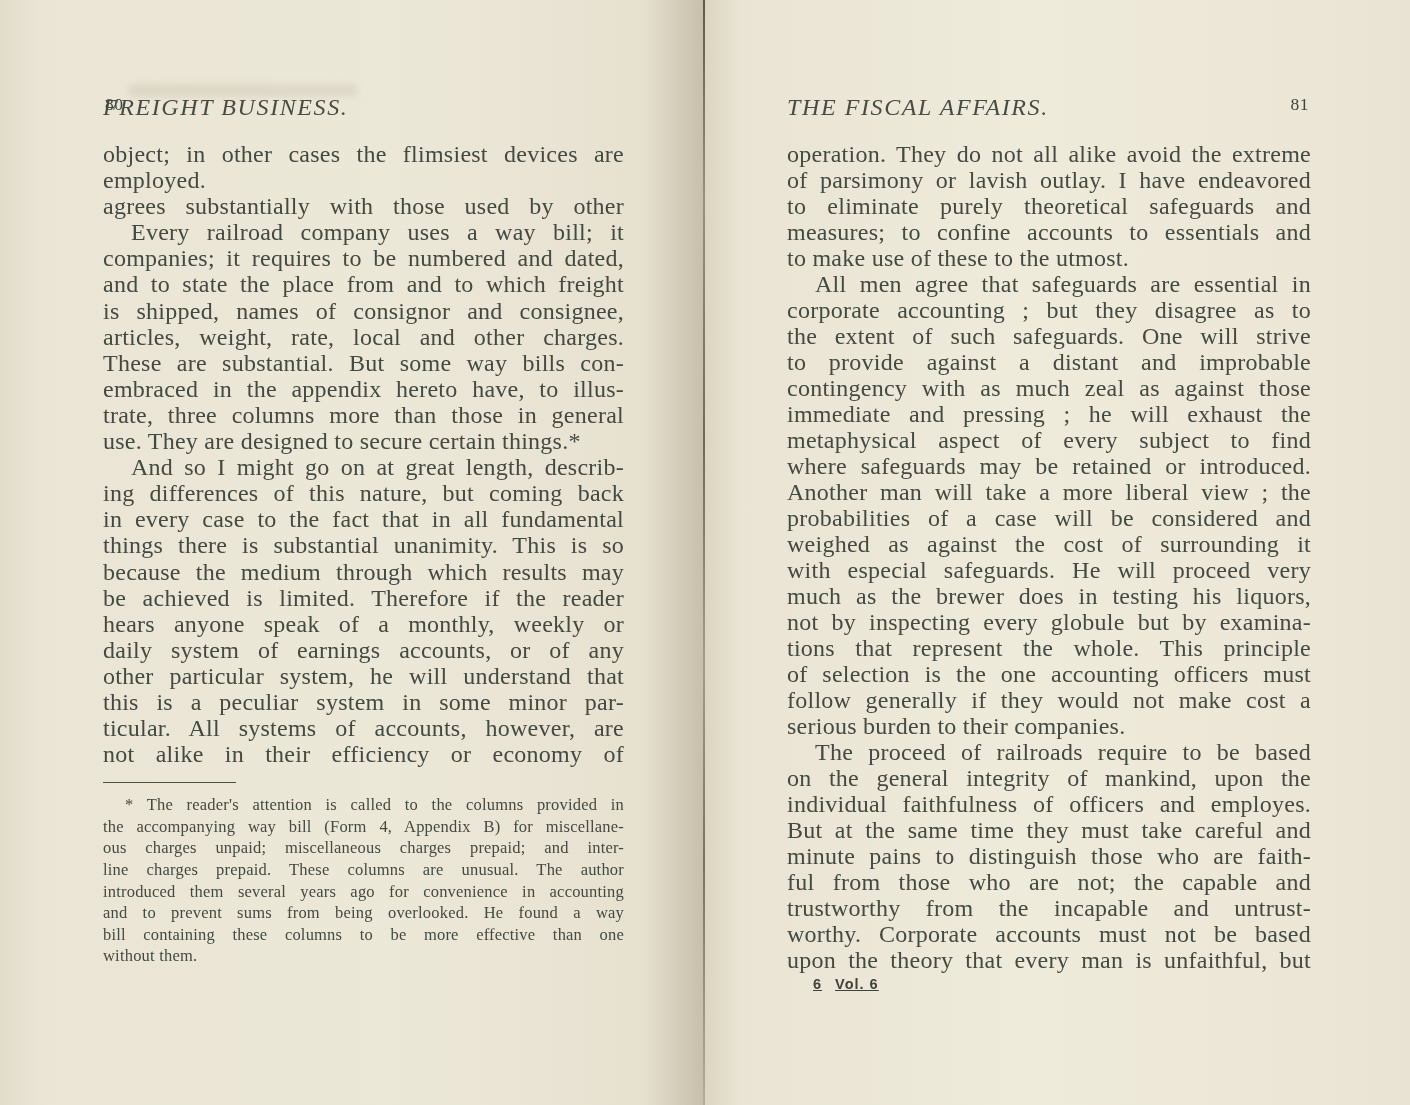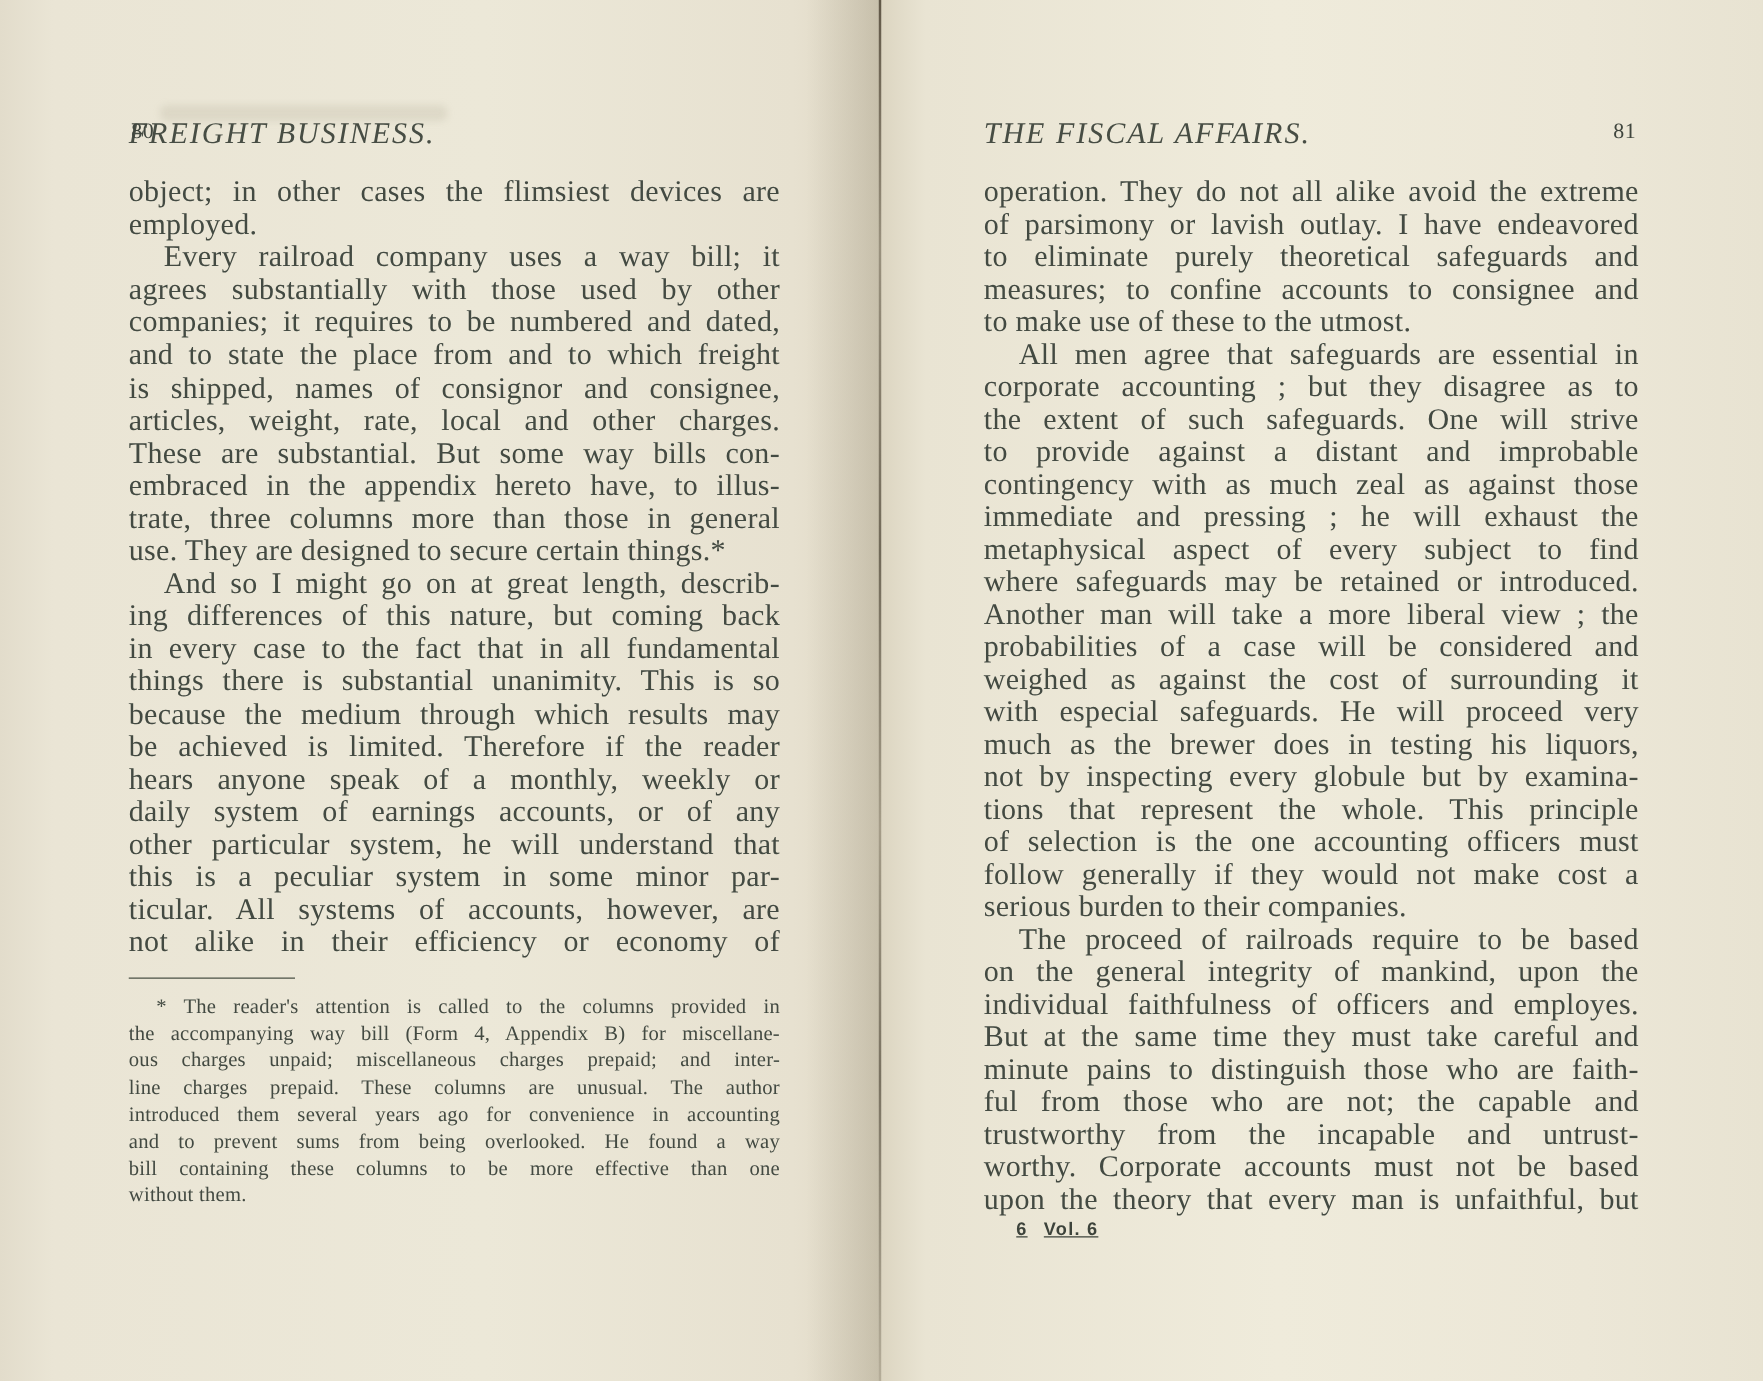--- a/index.html
+++ b/index.html
@@ -100,22 +100,22 @@
   <div class="page page-left">
     <div class="smudge"></div>
     <div class="text-block tb-left">
       <div class="header">
         <span class="pagenum pn-left">80</span>
         <span class="running-head">FREIGHT BUSINESS.</span>
       </div>
       <div class="body-text">
           <div class="line">object; in other cases the flimsiest devices are</div>
           <div class="line end">employed.</div>
+          <div class="line">agrees substantially with those used by other</div>
           <div class="line indent">Every railroad company uses a way bill; it</div>
-          <div class="line">agrees substantially with those used by other</div>
           <div class="line">companies; it requires to be numbered and dated,</div>
           <div class="line">and to state the place from and to which freight</div>
           <div class="line">is shipped, names of consignor and consignee,</div>
           <div class="line">articles, weight, rate, local and other charges.</div>
           <div class="line">These are substantial. But some way bills con-</div>
           <div class="line">embraced in the appendix hereto have, to illus-</div>
           <div class="line">trate, three columns more than those in general</div>
           <div class="line end">use. They are designed to secure certain things.*</div>
           <div class="line indent">And so I might go on at great length, describ-</div>
           <div class="line">ing differences of this nature, but coming back</div>
@@ -151,21 +151,21 @@
   <div class="page page-right">
     <div class="text-block tb-right">
       <div class="header">
         <span class="pagenum pn-right">81</span>
         <span class="running-head">THE FISCAL AFFAIRS.</span>
       </div>
       <div class="body-text">
           <div class="line">operation. They do not all alike avoid the extreme</div>
           <div class="line">of parsimony or lavish outlay. I have endeavored</div>
           <div class="line">to eliminate purely theoretical safeguards and</div>
-          <div class="line">measures; to confine accounts to consignee and</div>
+          <div class="line">measures; to confine accounts to essentials and</div>
           <div class="line end">to make use of these to the utmost.</div>
           <div class="line indent">All men agree that safeguards are essential in</div>
           <div class="line">corporate accounting ; but they disagree as to</div>
           <div class="line">the extent of such safeguards. One will strive</div>
           <div class="line">to provide against a distant and improbable</div>
           <div class="line">contingency with as much zeal as against those</div>
           <div class="line">immediate and pressing ; he will exhaust the</div>
           <div class="line">metaphysical aspect of every subject to find</div>
           <div class="line">where safeguards may be retained or introduced.</div>
           <div class="line">Another man will take a more liberal view ; the</div>

